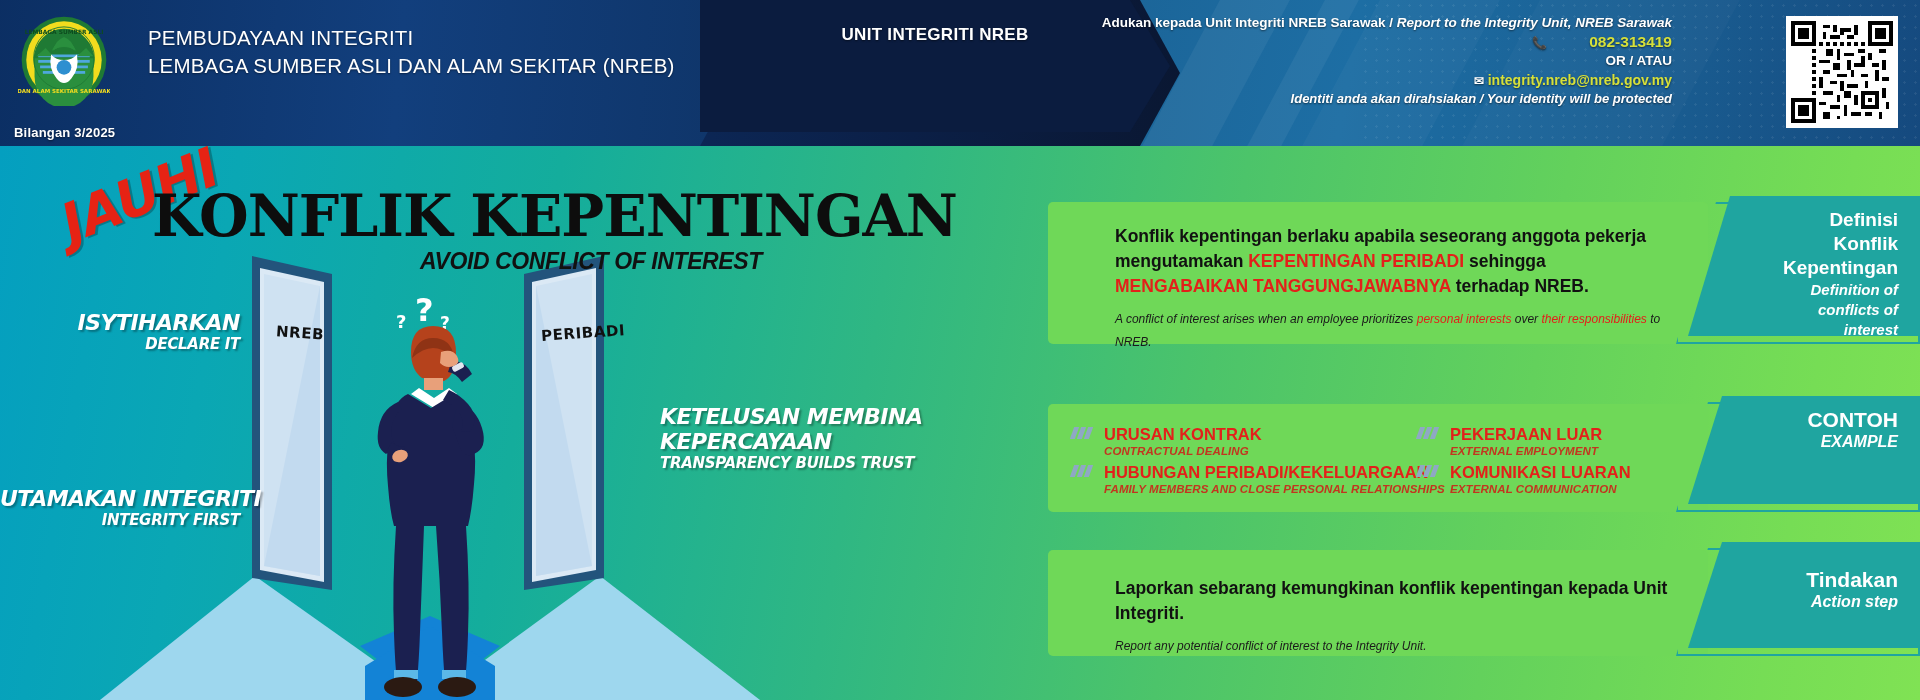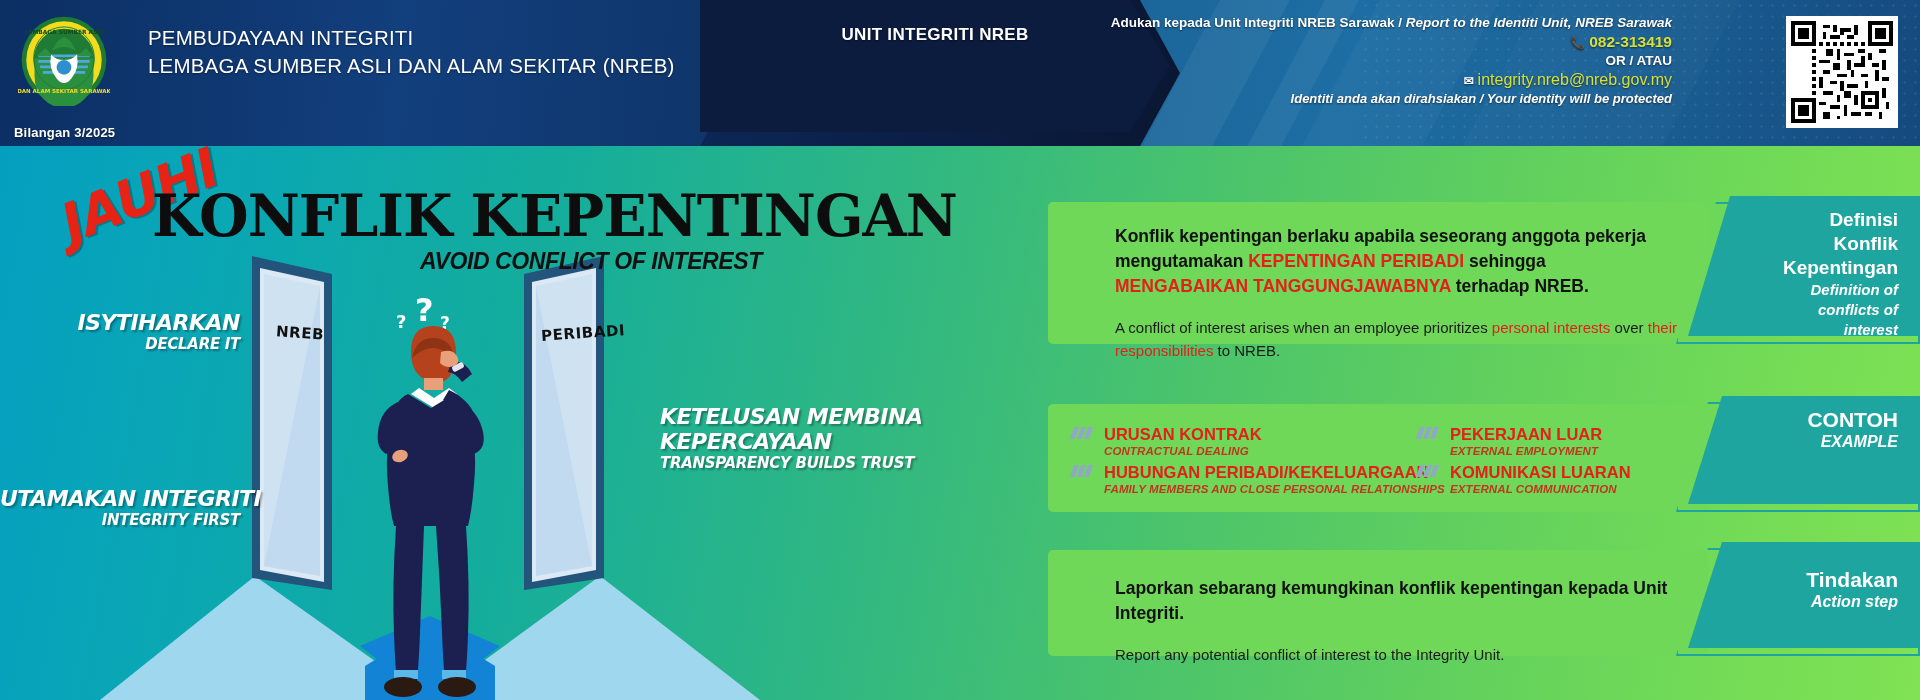--- a/index.html
+++ b/index.html
@@ -65,22 +65,22 @@
     text-shadow:0 1px 2px rgba(0,0,0,.5);
   }
 
   .contact {
     position:absolute; right:248px; top:14px; width:650px;
     text-align:right; color:#fff; line-height:18.5px;
   }
   .contact .c-line { font-size:13.5px; font-weight:bold; white-space:nowrap;
     text-shadow:0 1px 2px rgba(0,0,0,.55); }
   .contact .c-line .ital { font-style:italic; }
-  .contact .phone { color:#d6e03a; font-size:15.5px; font-weight:bold; }
-  .contact .email { color:#d6e03a; font-size:16px; font-weight:normal; }
+  .contact .phone { color:#d6e03a; font-size:15.5px; font-weight:bold;margin-left:38px; }
+  .contact .email { color:#d6e03a; font-size:14px; font-weight:bold; }
   .contact .protect { font-style:italic; font-size:13px; font-weight:bold; }
   .ico-phone, .ico-mail { font-size:12px; }
 
   .qr {
     position:absolute; right:22px; top:16px; width:112px; height:112px;
     background:#fff; padding:5px;
   }
   .qr svg { display:block; width:102px; height:102px; }
 
   
@@ -122,21 +122,21 @@
 
   
   .card {
     position:absolute; background:#6fd858;
     border-radius:5px;
     padding-left:41px;
   }
   .card .inner { padding:22px 26px; }
   .ms-text { color:#111; font-weight:bold; font-size:17.5px; line-height:25px; }
   .ms-text .red { color:#e3201a; }
-  .en-text { color:#1a1a1a; font-size:15px; line-height:23px; margin-top:17px; }
+  .en-text { color:#1a1a1a; font-style:italic; font-size:12px; line-height:23px; margin-top:9px; }
   .en-text .red { color:#e3201a; }
 
   .tab {
     position:absolute; background:#1fa5a0; color:#fff;
     text-align:right;
   }
   .tab .tabin { padding:12px 22px 12px 14px; }
   .tab .tms { font-weight:bold; font-size:19px; line-height:24px; }
   .tab .ten { font-style:italic; font-weight:bold; font-size:15px; line-height:20px; }
   .tab-ghost {
@@ -198,21 +198,21 @@
     </div>
 
     <div class="bilangan">Bilangan 3/2025</div>
 
     <div class="unit-title">UNIT INTEGRITI NREB</div>
 
     <div class="contact">
       <div class="c-line">
         <span>Adukan kepada Unit Integriti NREB Sarawak</span>
         <span>/</span>
-        <span class="ital">Report to the Identiti Unit, NREB Sarawak</span>
+        <span class="ital">Report to the Integrity Unit, NREB Sarawak</span>
       </div>
       <div class="c-line">
         <span class="ico-phone">📞</span>
         <span class="phone">082-313419</span>
       </div>
       <div class="c-line">OR / ATAU</div>
       <div class="c-line">
         <span class="ico-mail">✉</span>
         <span class="email">integrity.nreb@nreb.gov.my</span>
       </div>

